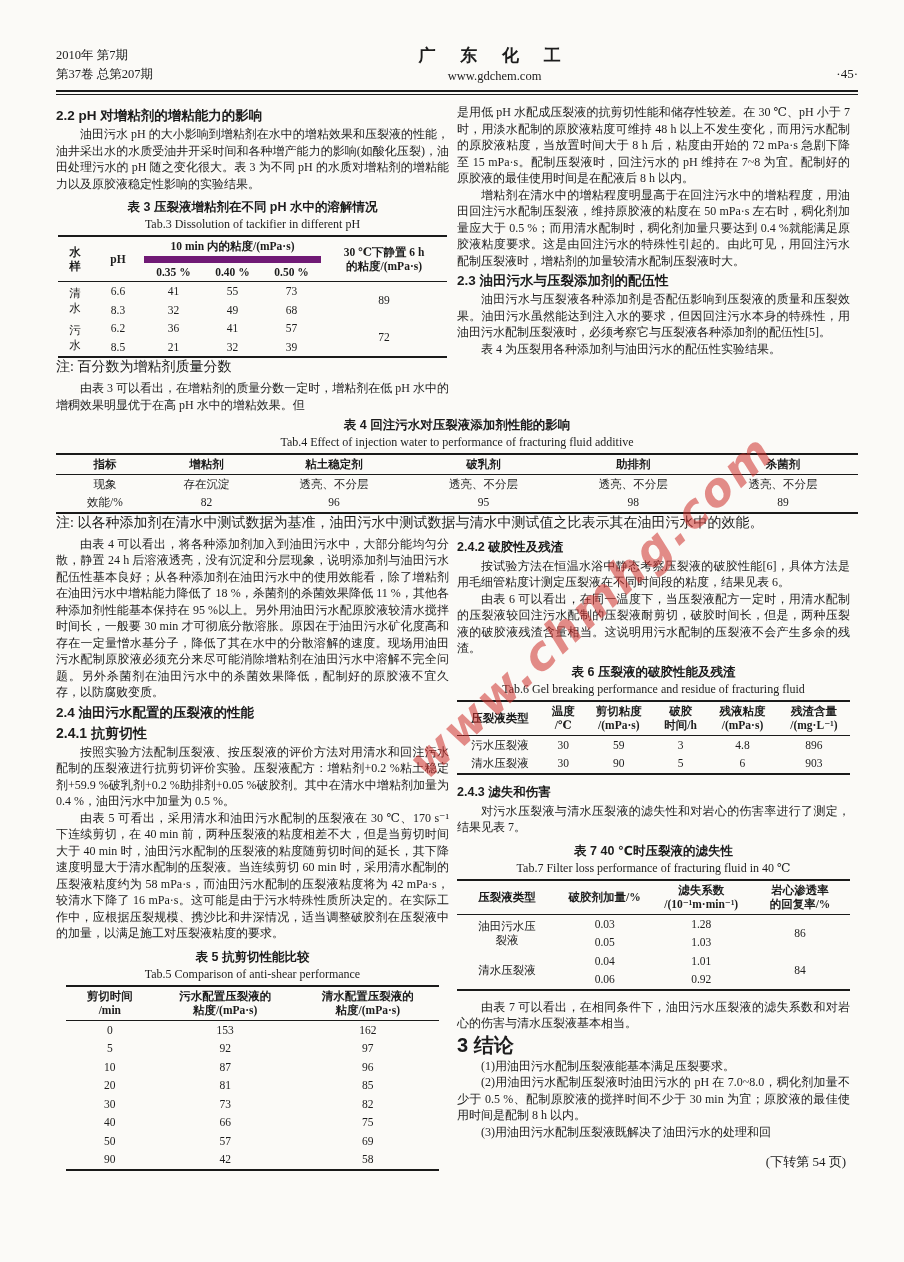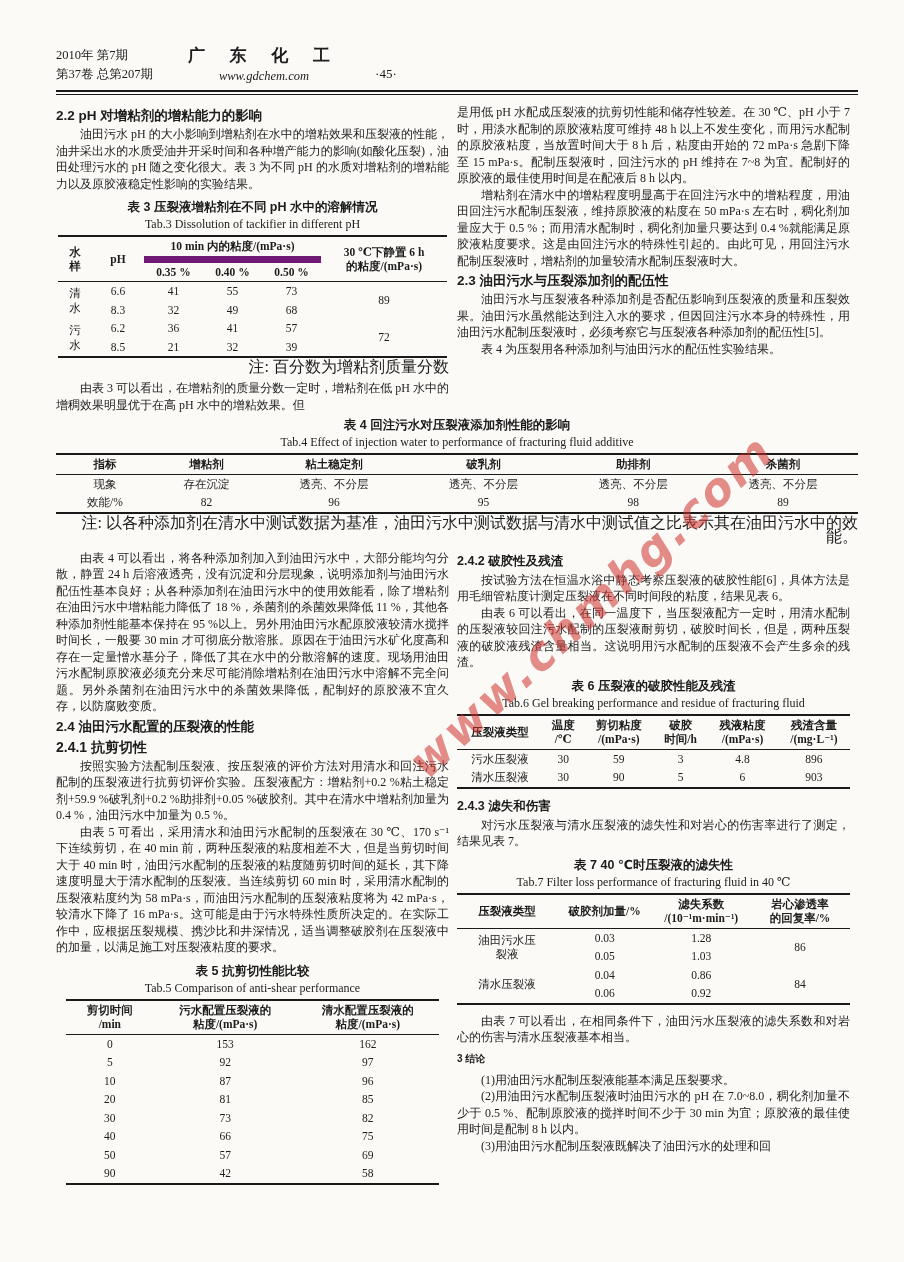--- a/index.html
+++ b/index.html
@@ -4,48 +4,48 @@
 <style>
   html,body{margin:0;padding:0;background:#e8e6e2;}
   .page{
     width:904px;height:1262px;position:relative;margin:0 auto;
     background:#fbfaf7;color:#1c1c1c;overflow:hidden;
     font-family:"Liberation Serif","DejaVu Serif",serif;
     font-size:12px;line-height:16.5px;
   }
   .inner{padding:0 46px 0 56px;position:relative;}
   
-  .hdr{display:flex;align-items:flex-end;justify-content:flex-start;padding-top:46px;gap:35px;}
+  .hdr{display:flex;align-items:flex-end;justify-content:space-between;padding-top:46px;gap:35px;}
   .hdr-left{font-size:12.5px;line-height:19px;}
   .hdr-center{text-align:center;}
   .hdr-journal{font-size:17px;letter-spacing:10px;font-family:"Liberation Sans","DejaVu Sans",sans-serif;font-weight:bold;}
-  .hdr-url{font-size:12.5px;margin-top:3px;font-style:italic;}
+  .hdr-url{font-size:12.5px;margin-top:3px;}
   .hdr-right{font-size:13px;padding-bottom:2px;}
   .hdr-rule{margin-top:6px;border-top:2.5px solid #1a1a1a;border-bottom:1px solid #1a1a1a;height:2px;}
   
   .body-area{margin-top:9px;}
   .row{display:flex;gap:8px;}
   .col{width:393px;flex:0 0 393px;}
   p{margin:0;text-align:justify;}
   .ind{text-indent:2em;}
   .sec{font-family:"Liberation Sans","DejaVu Sans",sans-serif;font-weight:bold;font-size:13.5px;line-height:19px;margin:2px 0 1px 0;}
-  .sec-big{font-family:"Liberation Sans","DejaVu Sans",sans-serif;font-weight:bold;font-size:10px;line-height:22px;margin:2px 0 2px 0;}
+  .sec-big{font-family:"Liberation Sans","DejaVu Sans",sans-serif;font-weight:bold;font-size:20px;line-height:22px;margin:2px 0 2px 0;}
   
   .tcap{ text-align:center;margin-top:7px;}
   .tcap-cn{font-family:"Liberation Sans","DejaVu Sans",sans-serif;font-weight:bold;font-size:12.5px;line-height:17px;}
   .tcap-en{font-size:12px;line-height:16px;}
   
   table.tbl{border-collapse:collapse;margin:3px auto 2px auto;
     border-top:2.2px solid #1a1a1a;border-bottom:2.2px solid #1a1a1a;
     font-size:11.5px;line-height:14.5px;}
   .tbl th,.tbl td{font-weight:normal;text-align:center;padding:2px 4px;white-space:pre-line;}
   .tbl th{font-weight:bold;font-family:"Liberation Serif","DejaVu Serif",serif;}
   .tbl .hb{border-bottom:1.4px solid #1a1a1a;}
   .tbl .mb{border-bottom:7px solid #701a75;}
-  .tnote{font-size:16px;line-height:14px;margin-top:2px;text-align:right;}
+  .tnote{font-size:14px;line-height:14px;margin-top:2px;}
   .fullw{margin:4px 0 6px 0;}
   .gap4{height:4px;}.gap6{height:6px;}
   .footer-note{text-align:right;font-size:13px;margin-top:14px;padding-right:4px;}
   
   .wm{position:absolute;left:352px;top:598px;transform:rotate(-43deg);transform-origin:center;
       font-family:"DejaVu Sans",sans-serif;font-style:italic;font-weight:bold;
       font-size:46px;letter-spacing:3px;color:rgba(205,48,44,0.55);pointer-events:none;white-space:nowrap;}
 </style>
 </head>
 <body>
@@ -319,35 +319,36 @@
                 <td>1.28</td>
                 <td rowspan="2">86</td>
               </tr>
               <tr>
                 <td>0.05</td>
                 <td>1.03</td>
               </tr>
               <tr>
                 <td rowspan="2">清水压裂液</td>
                 <td>0.04</td>
-                <td>0.86</td>
+                <td>1.01</td>
                 <td rowspan="2">84</td>
               </tr>
               <tr>
                 <td>0.06</td>
                 <td>0.92</td>
               </tr>
             </tbody>
           </table>
 
           <div class="gap6"></div>
           <p class="ind">由表 7 可以看出，在相同条件下，油田污水压裂液的滤失系数和对岩心的伤害与清水压裂液基本相当。</p>
           <div class="sec-big">3 结论</div>
           <p class="ind">(1)用油田污水配制压裂液能基本满足压裂要求。</p>
           <p class="ind">(2)用油田污水配制压裂液时油田污水的 pH 在 7.0~8.0，稠化剂加量不少于 0.5 %、配制原胶液的搅拌时间不少于 30 min 为宜；原胶液的最佳使用时间是配制 8 h 以内。</p>
           <p class="ind">(3)用油田污水配制压裂液既解决了油田污水的处理和回</p>
+          <div class="footer-note">(下转第 54 页)</div>
         </div>
       </div>
     </div>
   </div>
 
   <div class="wm">www.chmhg.com</div>
 </div>
 
 </body></html>

